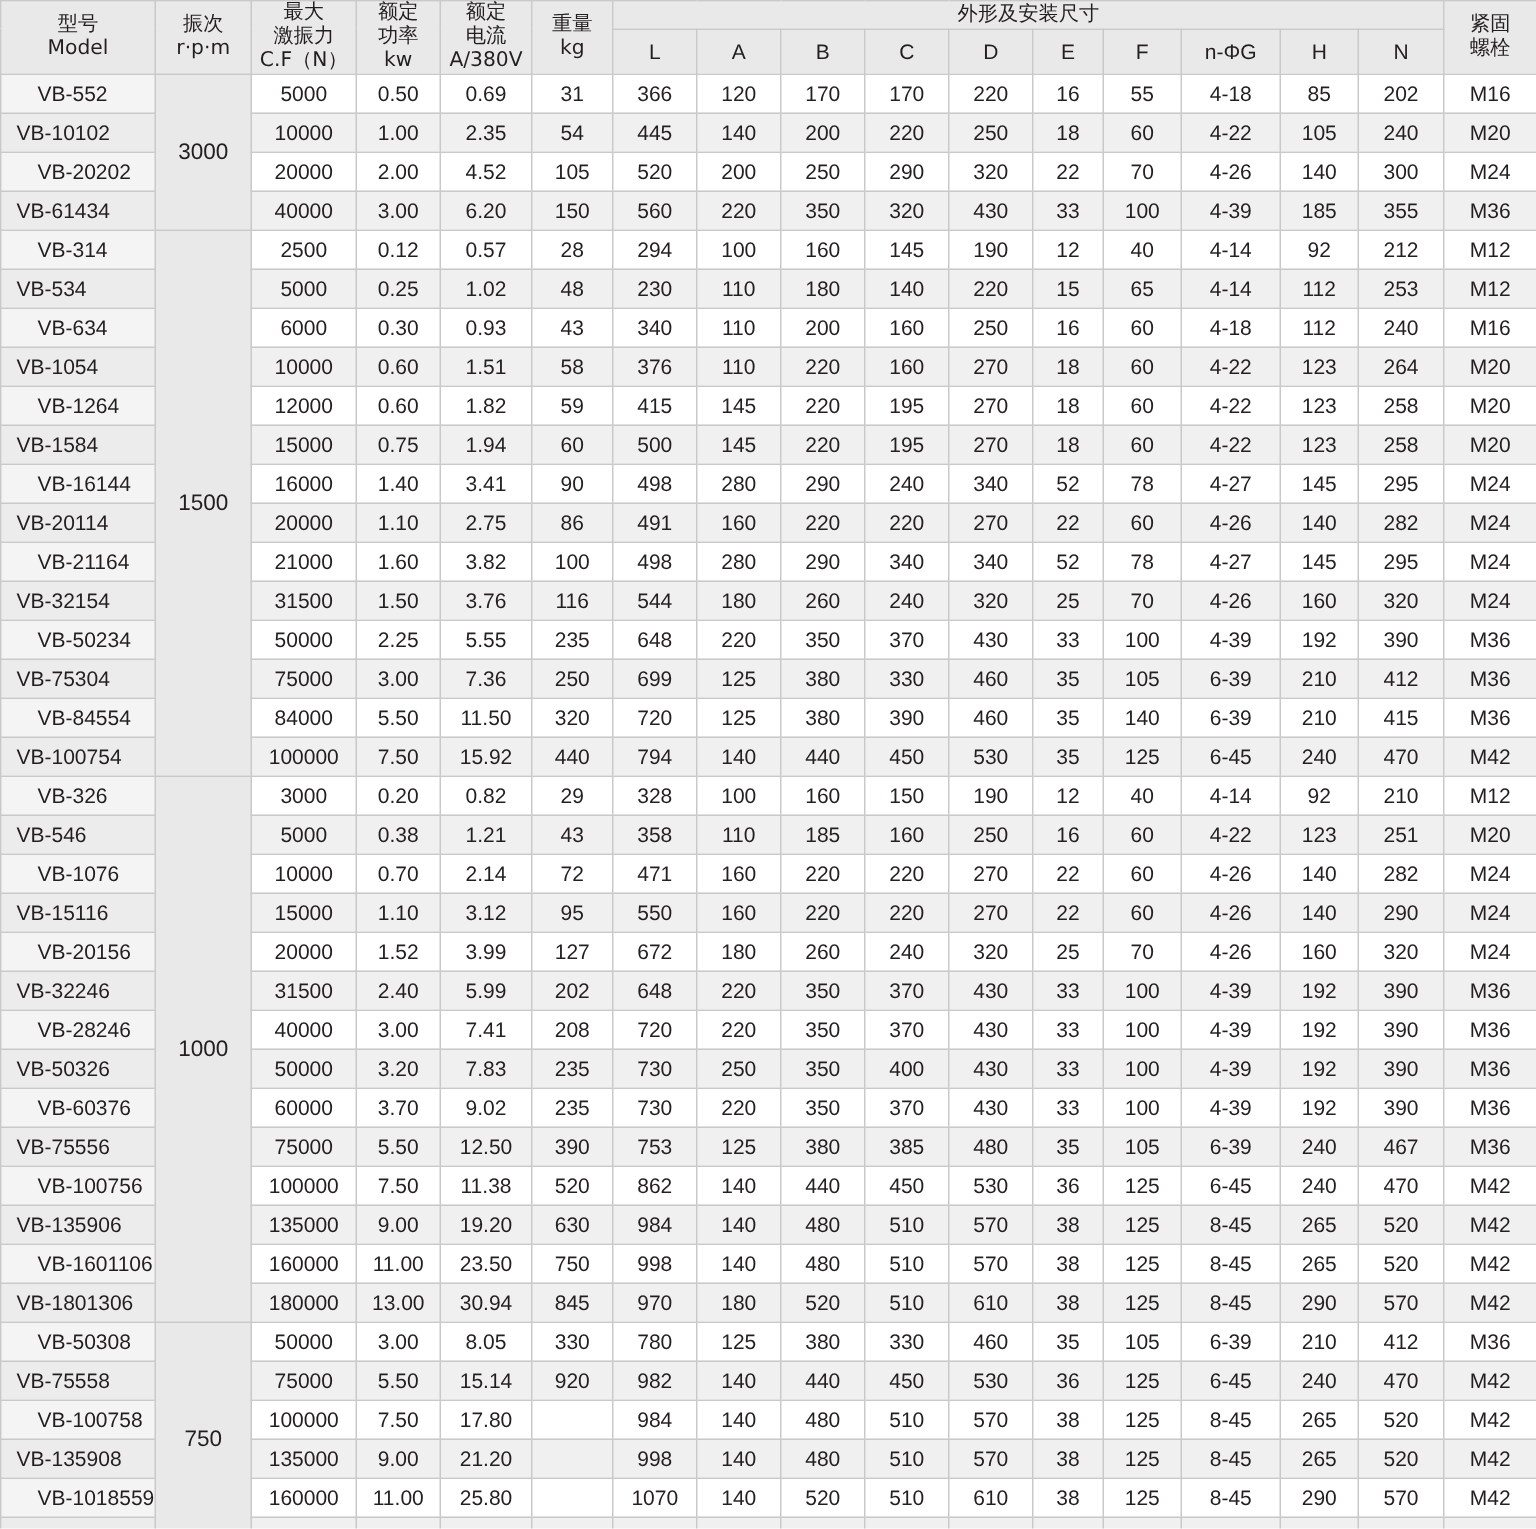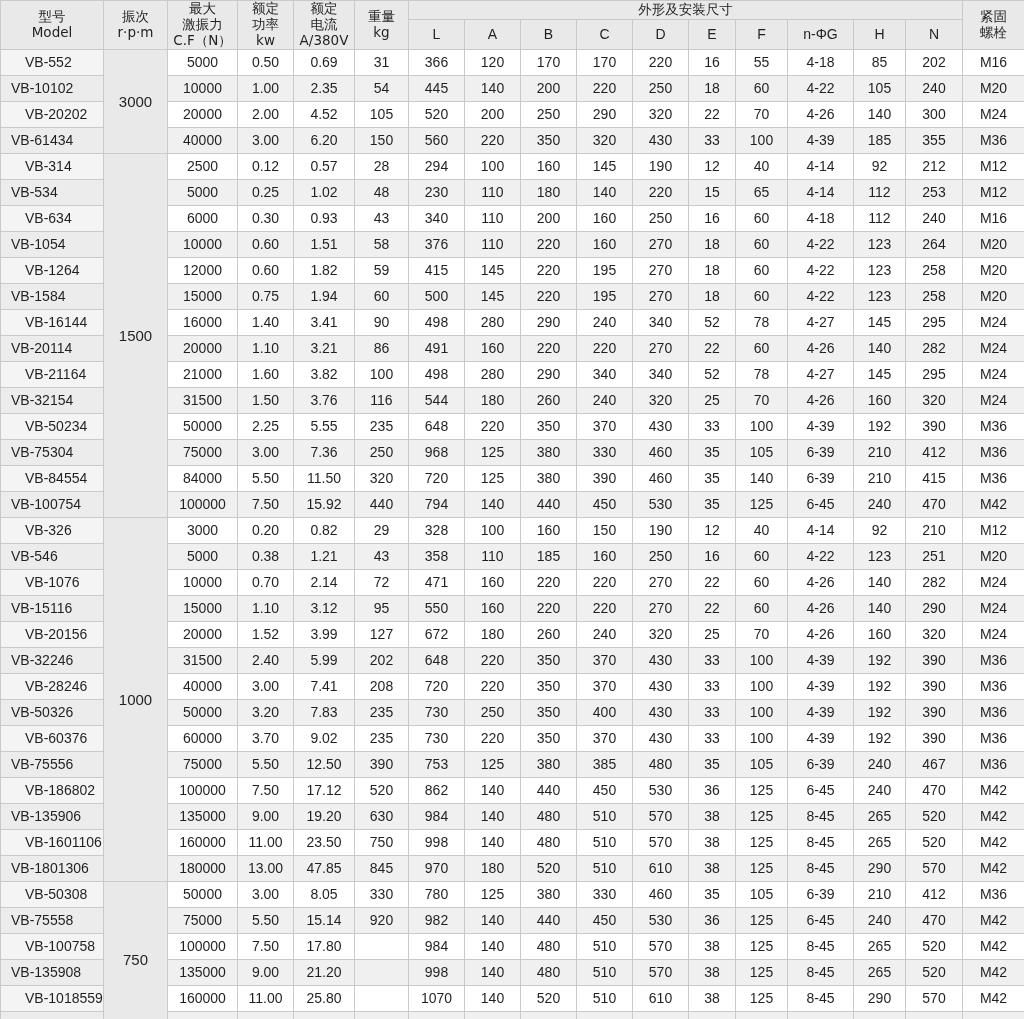--- a/index.html
+++ b/index.html
@@ -335,21 +335,21 @@
         <td>78</td>
         <td class="nowrap">4-27</td>
         <td>145</td>
         <td>295</td>
         <td>M24</td>
       </tr>
       <tr class="even">
         <td class="model">VB-20114</td>
         <td>20000</td>
         <td>1.10</td>
-        <td>3.21</td>
+        <td>2.75</td>
         <td>86</td>
         <td>491</td>
         <td>160</td>
         <td>220</td>
         <td>220</td>
         <td>270</td>
         <td>22</td>
         <td>60</td>
         <td class="nowrap">4-26</td>
         <td>140</td>
@@ -409,21 +409,21 @@
         <td>192</td>
         <td>390</td>
         <td>M36</td>
       </tr>
       <tr class="even">
         <td class="model">VB-75304</td>
         <td>75000</td>
         <td>3.00</td>
         <td>7.36</td>
         <td>250</td>
-        <td>968</td>
+        <td>699</td>
         <td>125</td>
         <td>380</td>
         <td>330</td>
         <td>460</td>
         <td>35</td>
         <td>105</td>
         <td class="nowrap">6-39</td>
         <td>210</td>
         <td>412</td>
         <td>M36</td>
@@ -639,24 +639,24 @@
         <td>385</td>
         <td>480</td>
         <td>35</td>
         <td>105</td>
         <td class="nowrap">6-39</td>
         <td>240</td>
         <td>467</td>
         <td>M36</td>
       </tr>
       <tr class="odd">
-        <td class="model">VB-186802</td>
+        <td class="model">VB-100756</td>
         <td>100000</td>
         <td>7.50</td>
-        <td>17.12</td>
+        <td>11.38</td>
         <td>520</td>
         <td>862</td>
         <td>140</td>
         <td>440</td>
         <td>450</td>
         <td>530</td>
         <td>36</td>
         <td>125</td>
         <td class="nowrap">6-45</td>
         <td>240</td>
@@ -696,21 +696,21 @@
         <td>125</td>
         <td class="nowrap">8-45</td>
         <td>265</td>
         <td>520</td>
         <td>M42</td>
       </tr>
       <tr class="even">
         <td class="model">VB-1801306</td>
         <td>180000</td>
         <td>13.00</td>
-        <td>47.85</td>
+        <td>30.94</td>
         <td>845</td>
         <td>970</td>
         <td>180</td>
         <td>520</td>
         <td>510</td>
         <td>610</td>
         <td>38</td>
         <td>125</td>
         <td class="nowrap">8-45</td>
         <td>290</td>

